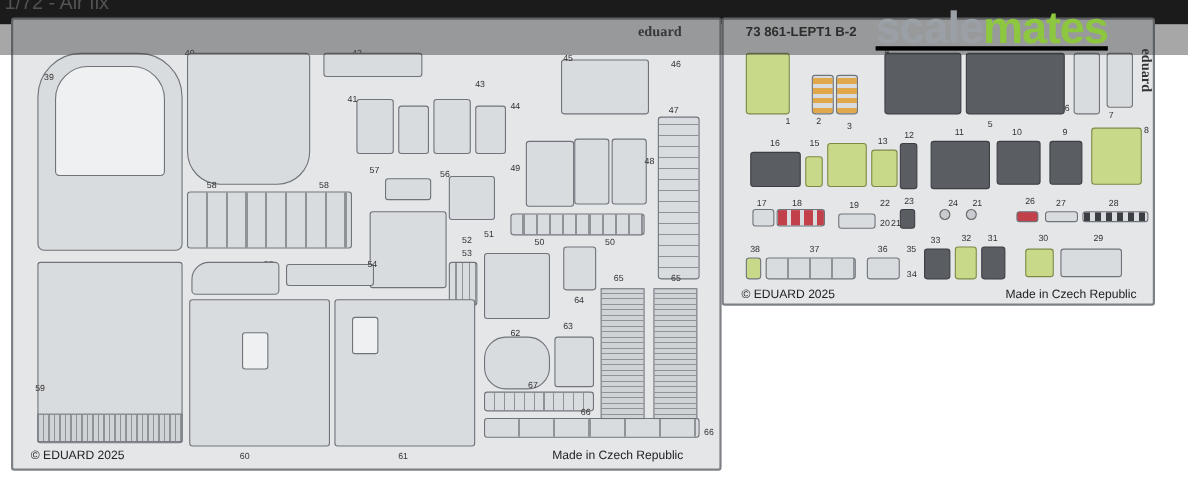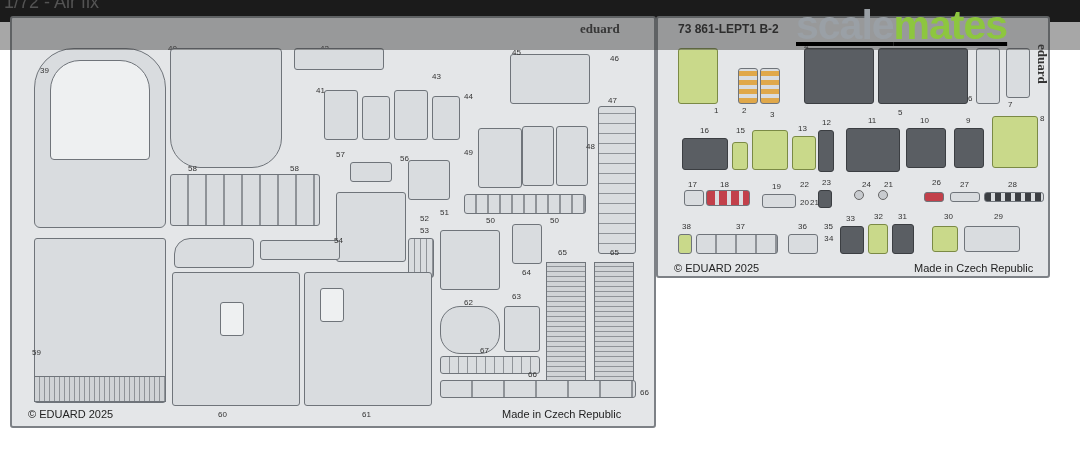--- a/index.html
+++ b/index.html
@@ -169,21 +169,21 @@
   <span class="num" style="left:350px;top:162px;">28</span>
   <div class="part" style="left:326px;top:174px;width:60px;height:10px;background:repeating-linear-gradient(90deg,#3b3e42 0 6px,#d9dcdf 6px 10px);"></div>
 
   <span class="num" style="left:24px;top:204px;">38</span>
   <div class="part" style="left:20px;top:216px;width:14px;height:20px;background:#c9d98a;"></div>
   <span class="num" style="left:78px;top:204px;">37</span>
   <div class="part" style="left:38px;top:216px;width:82px;height:20px;background:repeating-linear-gradient(90deg,#d9dcdf 0 18px,#8f9398 18px 20px);"></div>
   <span class="num" style="left:140px;top:204px;">36</span>
   <div class="part" style="left:130px;top:216px;width:30px;height:20px;"></div>
   <span class="num" style="left:166px;top:204px;">35</span>
-  <span class="num" style="left:166px;top:216px;font-family:Liberation Mono, monospace;">34</span>
+  <span class="num" style="left:166px;top:228px;font-family:Liberation Mono, monospace;">34</span>
   <span class="num" style="left:188px;top:196px;">33</span>
   <div class="part dark" style="left:182px;top:208px;width:24px;height:28px;"></div>
   <span class="num" style="left:216px;top:194px;">32</span>
   <div class="part green" style="left:210px;top:206px;width:20px;height:30px;"></div>
   <span class="num" style="left:240px;top:194px;">31</span>
   <div class="part dark" style="left:234px;top:206px;width:22px;height:30px;"></div>
   <span class="num" style="left:286px;top:194px;">30</span>
   <div class="part green" style="left:274px;top:208px;width:26px;height:26px;"></div>
   <span class="num" style="left:336px;top:194px;">29</span>
   <div class="part" style="left:306px;top:208px;width:56px;height:26px;"></div>

